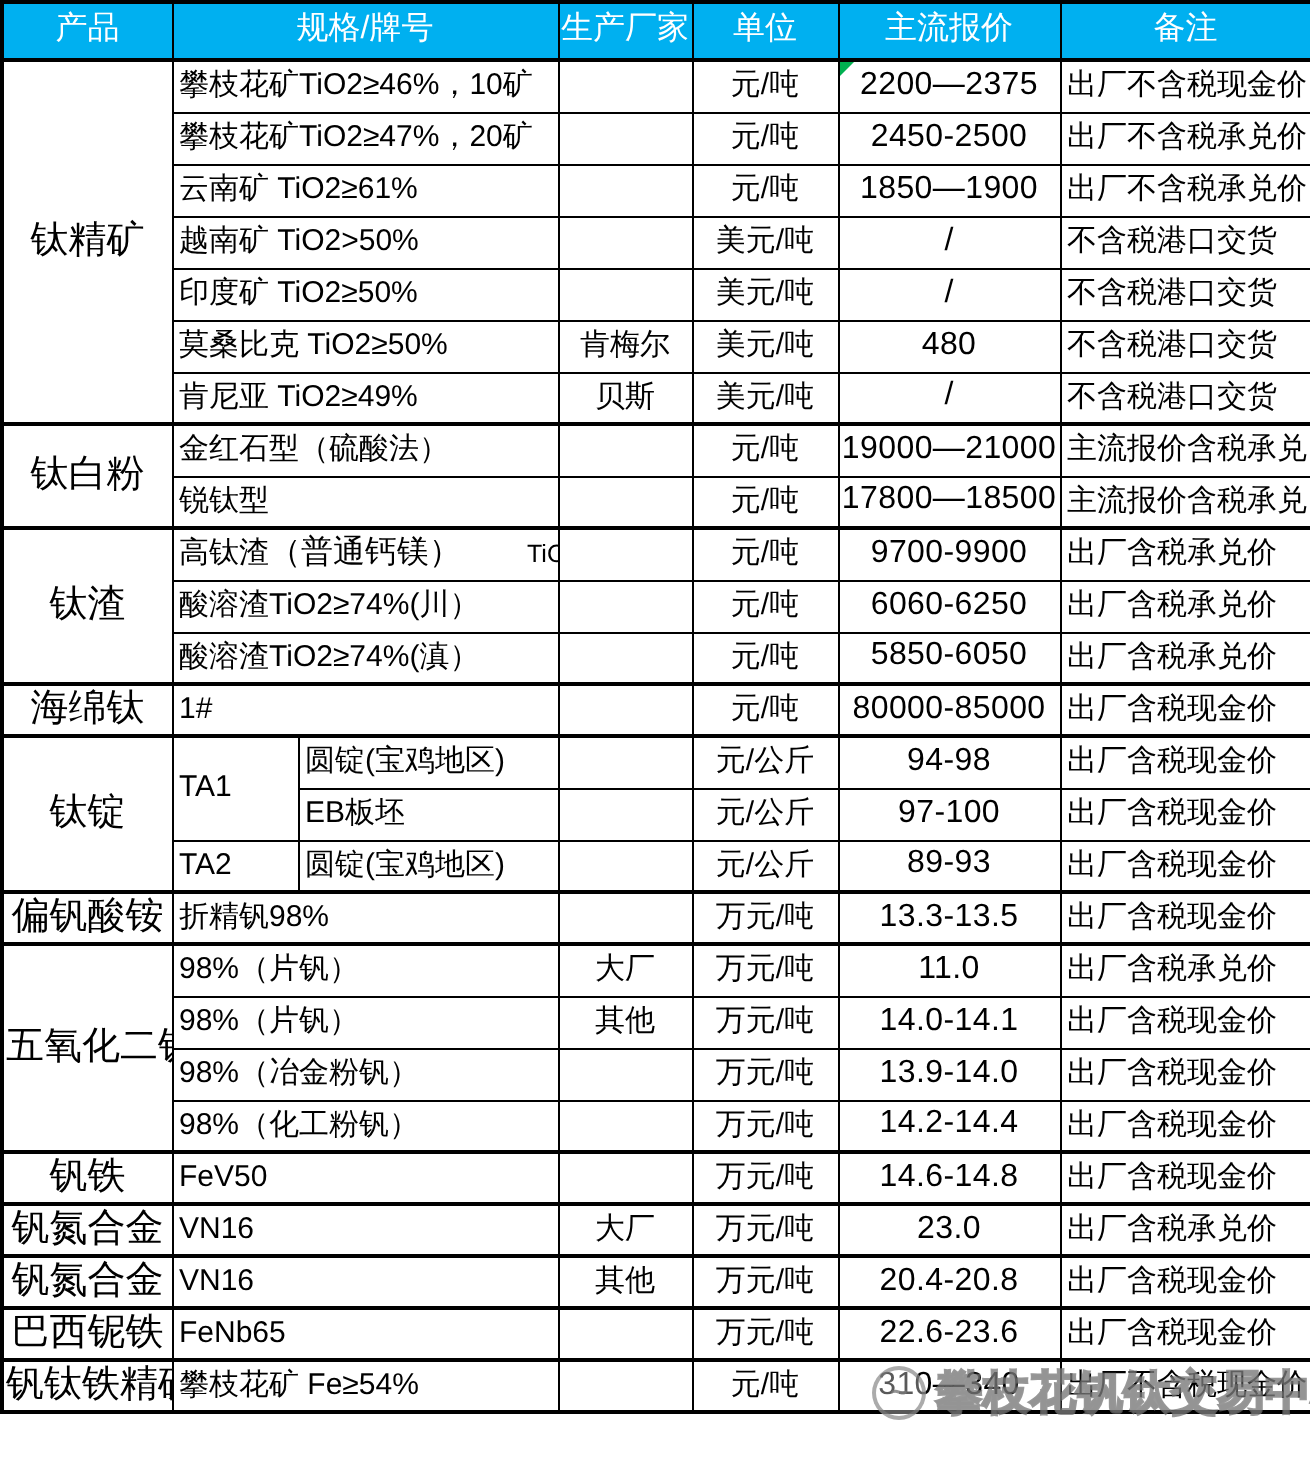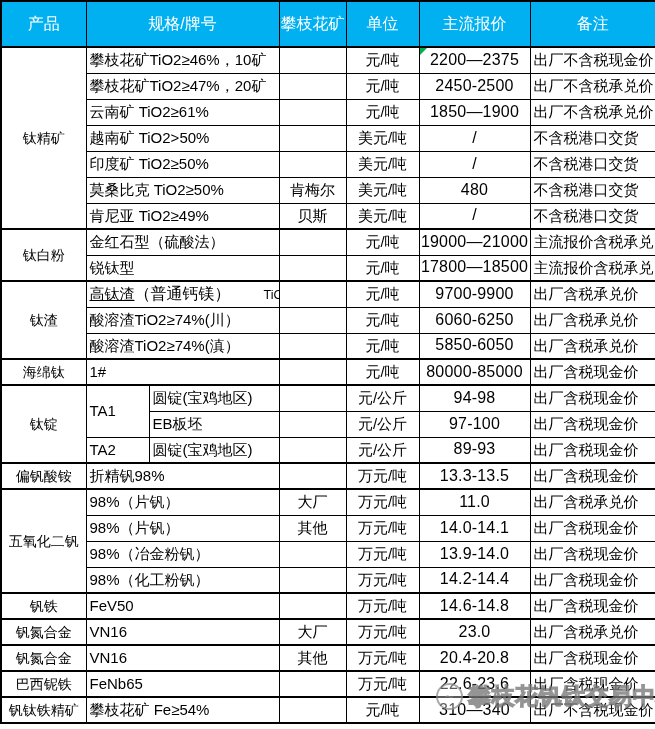--- a/index.html
+++ b/index.html
@@ -27,30 +27,30 @@
     font-size: 15px;
     line-height: 1.05;
     position: relative;
     vertical-align: middle;
   }
   thead th {
     background: var(--header-bg, #00B0F0);
     color: var(--header-text, #ffffff);
     font-size: 16px;
     font-weight: 400;
-    height: 46px;
+    height: 29px;
     border-bottom: 2px solid #000;
     text-align: center;
   }
   tr.gs td { border-top-width: 2px; }
   td.c { text-align: center; }
   td.l { text-align: left; padding-left: 3px; }
   td[data-name="cell-price"] { font-size: 16px; letter-spacing: 0.2px; }
-  td[data-name="cell-product"] { font-size: 14px; }
-  .fs-n  { font-size: 15px; text-decoration: underline; }
+  td[data-name="cell-product"] { font-size: 19px; }
+  .fs-n  { font-size: 15px; }
   .fs-xs { font-size: 16px; }
   .fs-s  { font-size: 12.5px; margin-left: 33px; }
   .flag {
     position: absolute; top: 0; left: 0;
     width: 0; height: 0; display: block;
     border-top: 7px solid var(--flag-green, #00B050);
     border-right: 7px solid transparent;
   }
   .watermark {
     position: absolute;
@@ -87,21 +87,21 @@
       <col style="width: 130px;">
       <col style="width: 67px;">
       <col style="width: 73px;">
       <col style="width: 111px;">
       <col style="width: 126px;">
     </colgroup>
   <thead data-name="table-header">
       <tr data-name="header-row">
         <th colspan="1" data-name="header-product">产品</th>
         <th colspan="2" data-name="header-spec">规格/牌号</th>
-        <th colspan="1" data-name="header-maker">攀枝花矿</th>
+        <th colspan="1" data-name="header-maker">生产厂家</th>
         <th colspan="1" data-name="header-unit">单位</th>
         <th colspan="1" data-name="header-price">主流报价</th>
         <th colspan="1" data-name="header-note">备注</th>
       </tr>
     </thead>
   <tbody data-name="table-body">
       <tr class="gs" data-name="table-row">
         <td rowspan="7" class="c" data-name="cell-product"><span data-name="product-text">钛精矿</span></td>
         <td colspan="2" class="l" data-name="cell-spec"><span data-name="spec-text">攀枝花矿TiO2≥46%，10矿</span></td>
         <td class="c" data-name="cell-maker"><span data-name="maker-text"></span></td>

